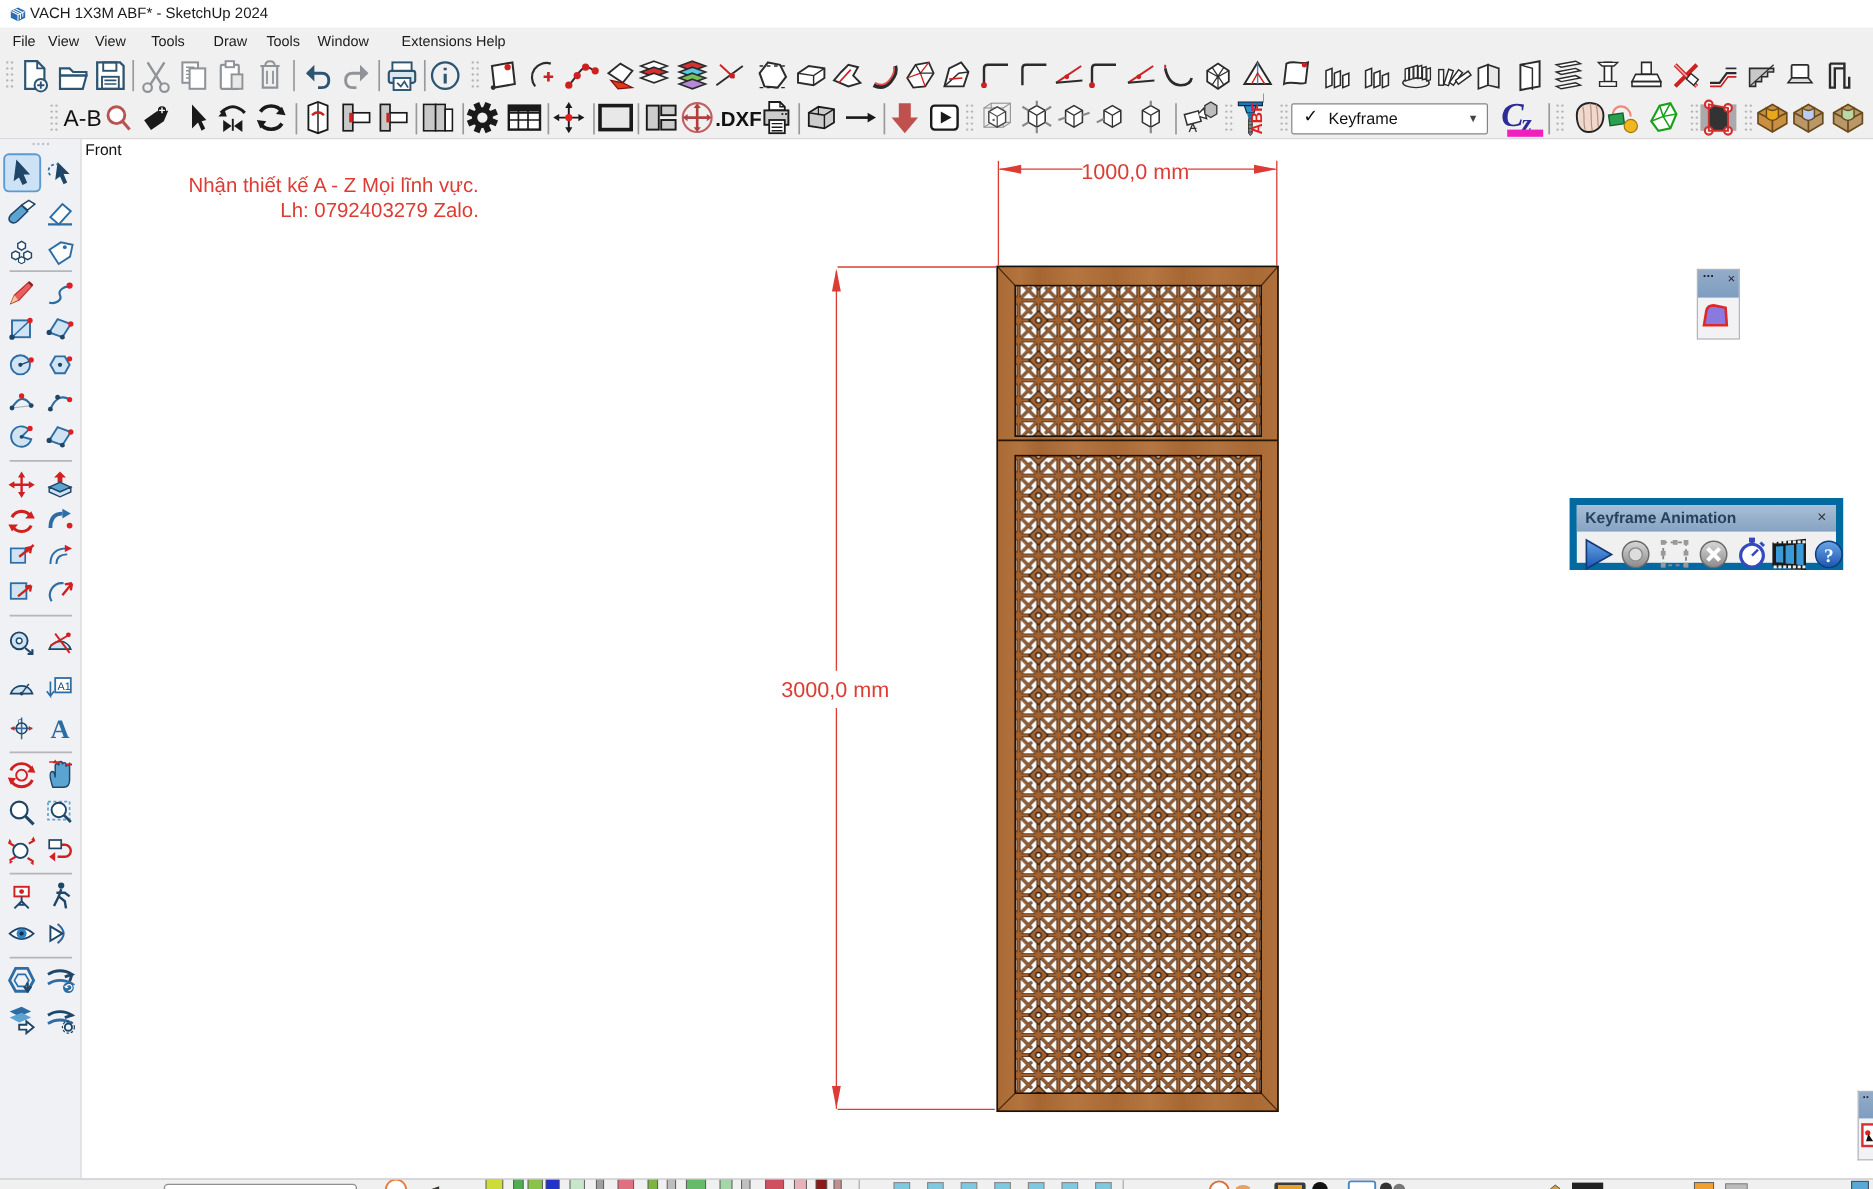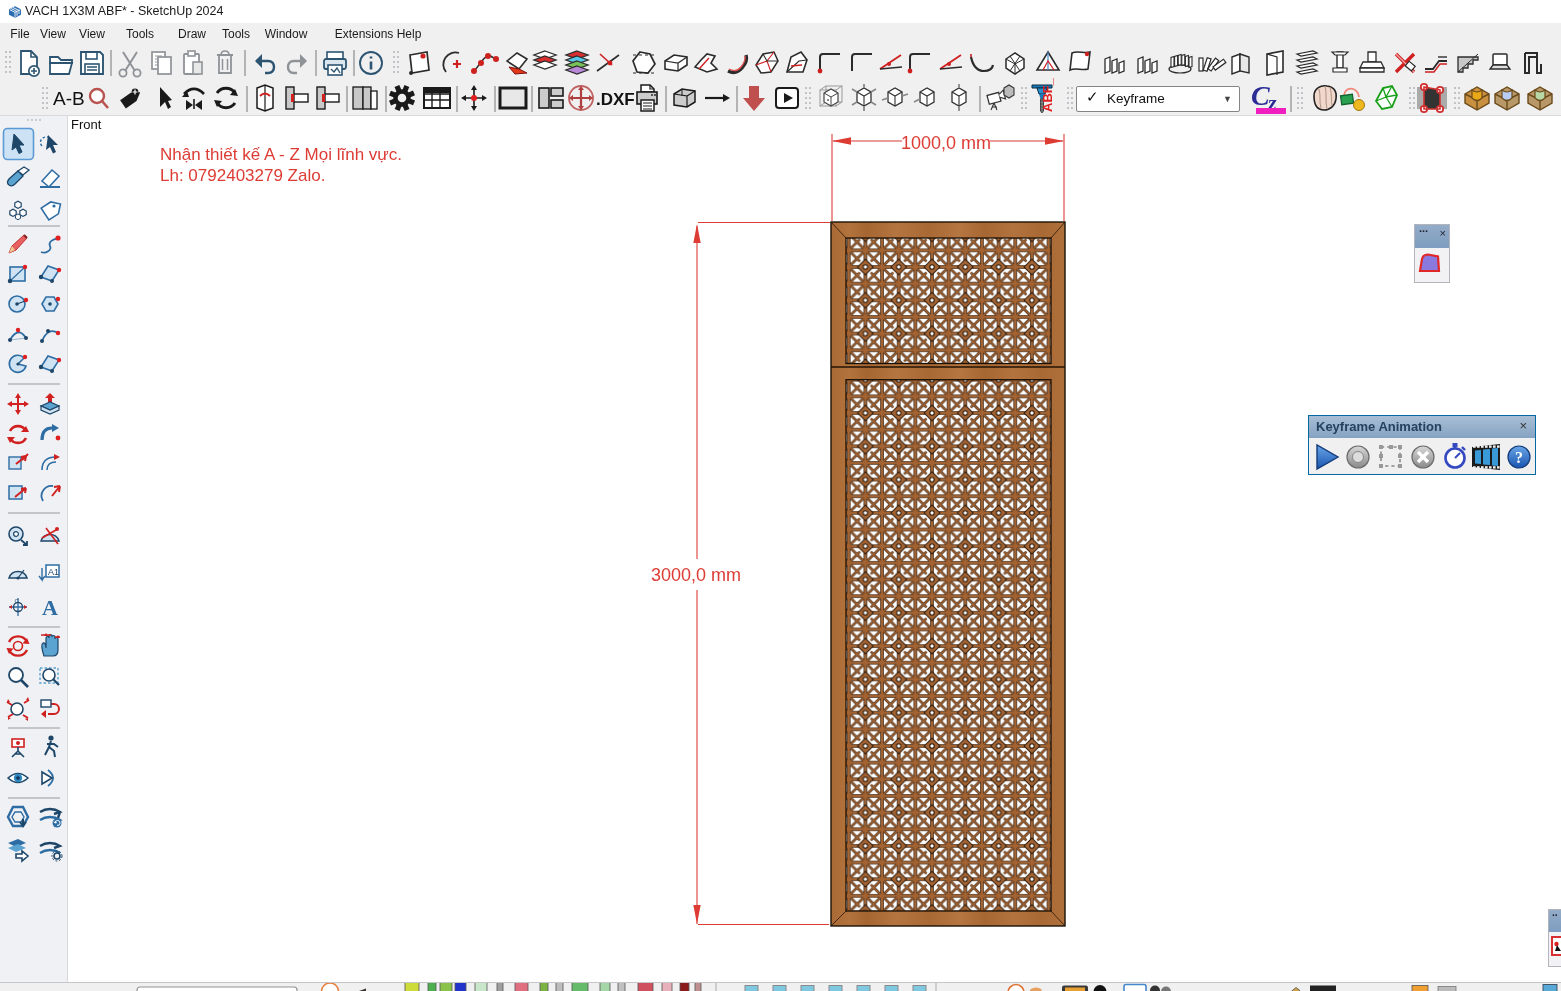--- a/index.html
+++ b/index.html
@@ -820,21 +820,21 @@
       </g>
       <line x1="8" y1="226" x2="60" y2="226" stroke="#b6b6ba" stroke-width="1.4"></line>
       <line x1="8" y1="384" x2="60" y2="384" stroke="#b6b6ba" stroke-width="1.4"></line>
       <line x1="8" y1="513" x2="60" y2="513" stroke="#b6b6ba" stroke-width="1.4"></line>
       <line x1="8" y1="627" x2="60" y2="627" stroke="#b6b6ba" stroke-width="1.4"></line>
       <line x1="8" y1="728" x2="60" y2="728" stroke="#b6b6ba" stroke-width="1.4"></line>
       <line x1="8" y1="798" x2="60" y2="798" stroke="#b6b6ba" stroke-width="1.4"></line>
     </svg>
 
   <span class="abs" style="left:71px;top:117px;font-size:13px;color:#111">Front</span>
-  <div class="abs" style="left:160px;top:144px;width:259px;text-align:left;color:#dc3c34;font-size:17px;line-height:21px">Nhận thiết kế A - Z Mọi lĩnh vực.<br>Lh: 0792403279 Zalo.</div>
+  <div class="abs" style="left:140px;top:144px;width:259px;text-align:right;color:#dc3c34;font-size:17px;line-height:21px">Nhận thiết kế A - Z Mọi lĩnh vực.<br>Lh: 0792403279 Zalo.</div>
 
   <svg class="abs" style="left:0;top:0" width="1561" height="991">
       <defs>
         <pattern id="latp1" x="832.1" y="233.7" width="33.3" height="33.3" patternUnits="userSpaceOnUse">
           <rect width="33.3" height="33.3" fill="#fdfdfd"></rect>
           <path d="M5.5,5.5 L16.65,16.65 M16.65,0 L0,16.65 M16.65,0 L33.3,16.65 M27.799999999999997,5.5 L16.65,16.65 M0,16.65 L16.65,33.3 M16.65,16.65 L5.5,27.799999999999997 M16.65,16.65 L27.799999999999997,27.799999999999997 M33.3,16.65 L16.65,33.3" stroke="#2a1708" stroke-width="2.6" fill="none"></path>
           <path d="M0,0 V33.3 M16.65,0 V33.3 M33.3,0 V33.3 M0,0 H33.3 M0,16.65 H33.3 M0,33.3 H33.3" stroke="#2a1708" stroke-width="3.5" fill="none"></path>
           <path d="M5.5,5.5 L16.65,16.65 M16.65,0 L0,16.65 M16.65,0 L33.3,16.65 M27.799999999999997,5.5 L16.65,16.65 M0,16.65 L16.65,33.3 M16.65,16.65 L5.5,27.799999999999997 M16.65,16.65 L27.799999999999997,27.799999999999997 M33.3,16.65 L16.65,33.3" stroke="#a26231" stroke-width="1.6" fill="none"></path>
           <path d="M0,0 V33.3 M16.65,0 V33.3 M33.3,0 V33.3 M0,0 H33.3 M0,16.65 H33.3 M0,33.3 H33.3" stroke="#a26231" stroke-width="2.3" fill="none"></path>
           <path d="M-7.9,0 L0,-7.9 L7.9,0 L0,7.9 z" fill="#a26231" stroke="#2a1708" stroke-width="1.0"></path>
@@ -907,21 +907,21 @@
   <div class="abs" style="left:1414px;top:224px;width:36px;height:59px;background:#f2f2f4;border:1px solid #b4b4bc">
     <div style="height:23px;background:linear-gradient(#93acc8,#7e9dc0);position:relative">
       <span style="position:absolute;left:4px;top:-3px;font-size:11px;font-weight:bold;color:#223">...</span>
       <span style="position:absolute;right:3px;top:3px;font-size:11px;color:#223;line-height:11px">×</span>
     </div>
     <svg width="34" height="34">
         <path d="M5,23 L7,11 Q8,6.5 13,6.5 L23,8.5 L24,23 z" fill="#8a7ae0" stroke="#e02828" stroke-width="2.2"></path>
       </svg>
   </div>
 
-  <div class="abs" style="left:1308px;top:415px;width:228px;height:60px;background:#f0f0f1;border:1px solid #0369a1">
+  <div class="abs" style="left:1308px;top:415px;width:228px;height:60px;background:#f0f0f1;border:6px solid #0369a1">
     <div style="height:22px;background:linear-gradient(#a9bed5,#85a3c2);position:relative">
       <span style="position:absolute;left:7px;top:0;line-height:21px;font-size:13px;font-weight:bold;color:#24425f">Keyframe Animation</span>
       <span style="position:absolute;right:8px;top:0;line-height:20px;font-size:13px;color:#333">×</span>
     </div>
     <svg width="226" height="37">
         <defs>
           <linearGradient id="kfb" x1="0" y1="0" x2="0" y2="1">
             <stop offset="0" stop-color="#6aa6e8"></stop>
             <stop offset="1" stop-color="#1a55b0"></stop>
           </linearGradient>

